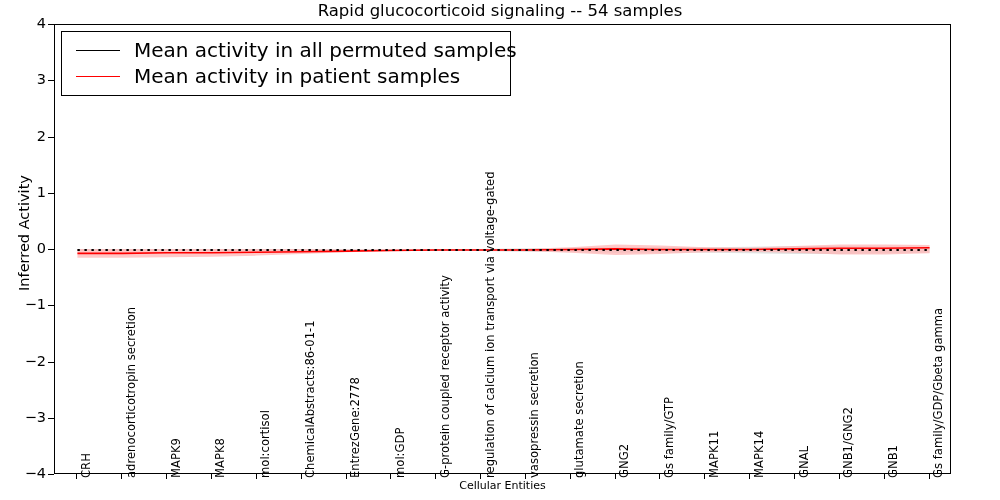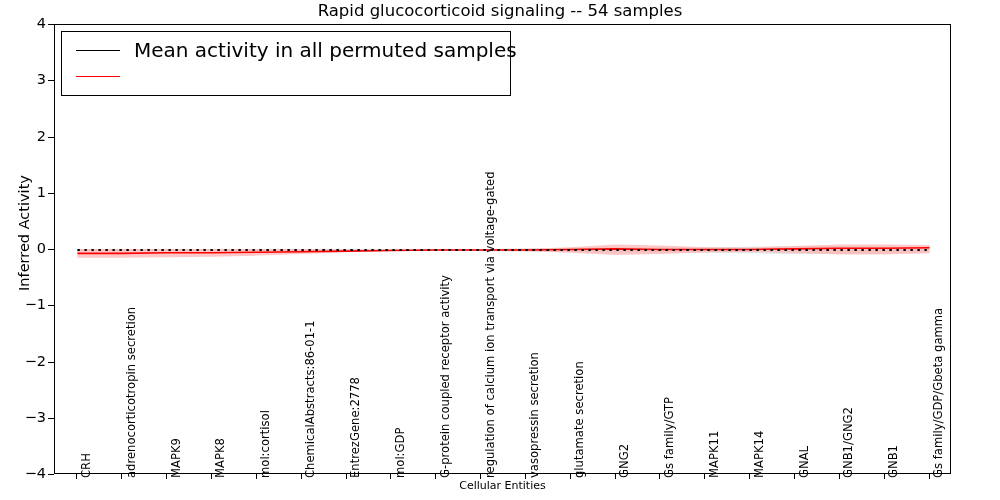--- a/index.html
+++ b/index.html
@@ -237,16 +237,17 @@
 
   <div class="xlabel">Cellular Entities</div>
 
   <div id="legend">
       <div class="legend-row">
         <div class="legend-swatch" style="border-top: 1.6px solid rgb(0, 0, 0);"></div>
         <div class="legend-text">Mean activity in all permuted samples</div>
       </div>
       <div class="legend-row">
         <div class="legend-swatch" style="border-top: 1.6px solid rgb(255, 0, 0);"></div>
+        <div class="legend-text">Mean activity in patient samples</div>
       </div>
     </div>
 
 </div>
 
 </body></html>

